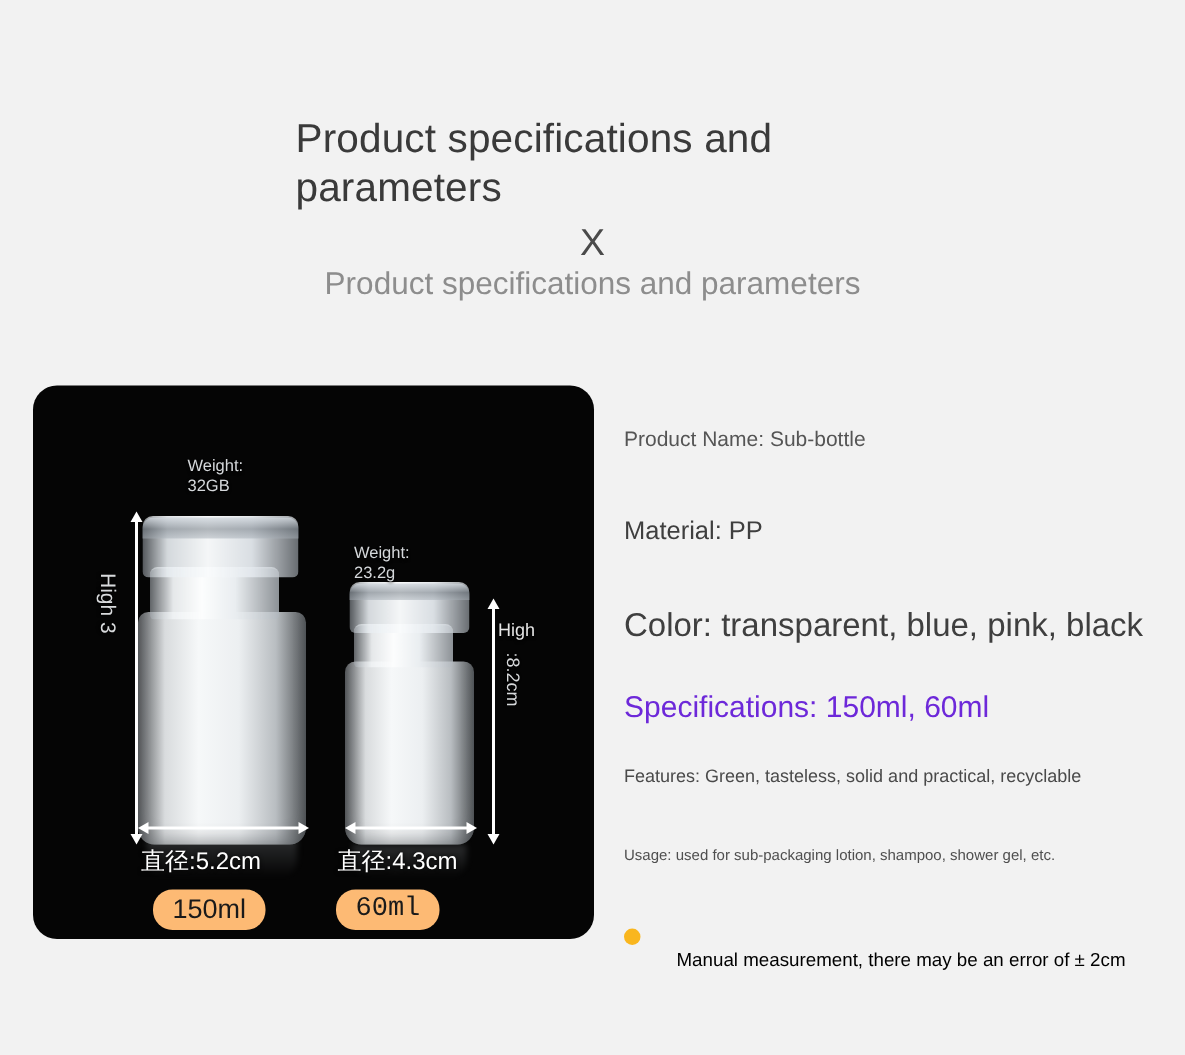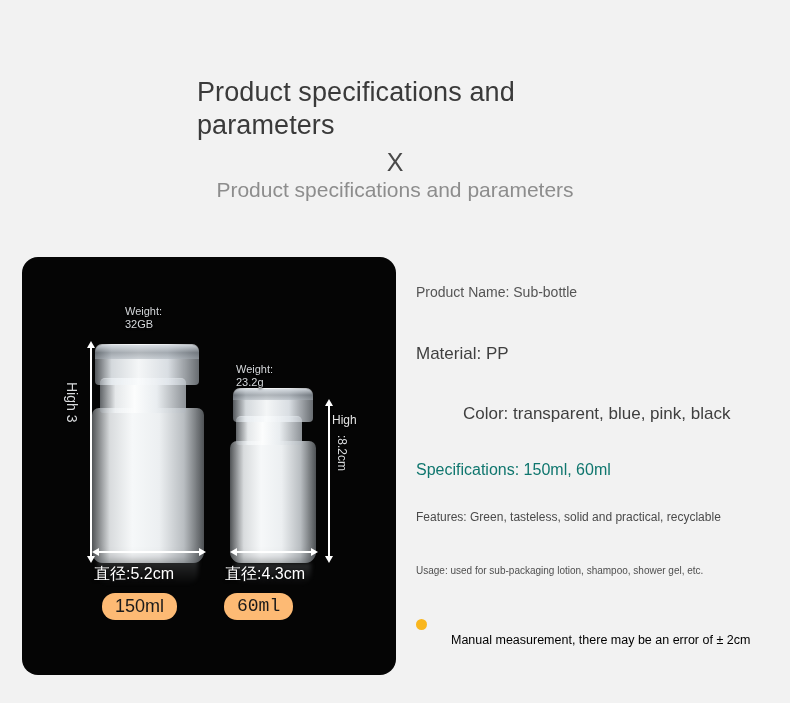--- a/index.html
+++ b/index.html
@@ -61,21 +61,21 @@
     color: #8d8d8d;
     font-weight: 400;
   }
 
   
   #photo-panel {
     position: absolute;
     left: 22px;
     top: 257px;
     width: 374px;
-    height: 418px;
+    height: 369px;
     background: #050505;
     border-radius: 16px;
     overflow: hidden;
   }
 
   
   .bottle {
     position: absolute;
   }
   .bottle-body {
@@ -237,22 +237,22 @@
     width: 366px;
   }
   .spec-row {
     position: absolute;
     left: 0;
     color: #4b4b4b;
     white-space: nowrap;
   }
   .spec-row.s-name { top: 14px;  font-size: 14px; color: #555555; }
   .spec-row.s-material { top: 74px;  font-size: 17px; color: #3f3f3f; text-align: center; }
-  .spec-row.s-color { top: 134px; font-size: 17px; color: #3f3f3f; margin-left: 47px; }
-  .spec-row.s-specs { top: 191px; font-size: 16px; color: #0f766e; }
+  .spec-row.s-color { top: 134px; font-size: 22px; color: #3f3f3f; }
+  .spec-row.s-specs { top: 191px; font-size: 20px; color: #6d28d9; }
   .spec-row.s-features { top: 240px; font-size: 12px; color: #4a4a4a; }
   .spec-row.s-usage { top: 295px; font-size: 10px; color: #4f4f4f; }
 
   #note-row {
     position: absolute;
     left: 0;
     top: 345px;
     height: 20px;
   }
   #note-dot {

